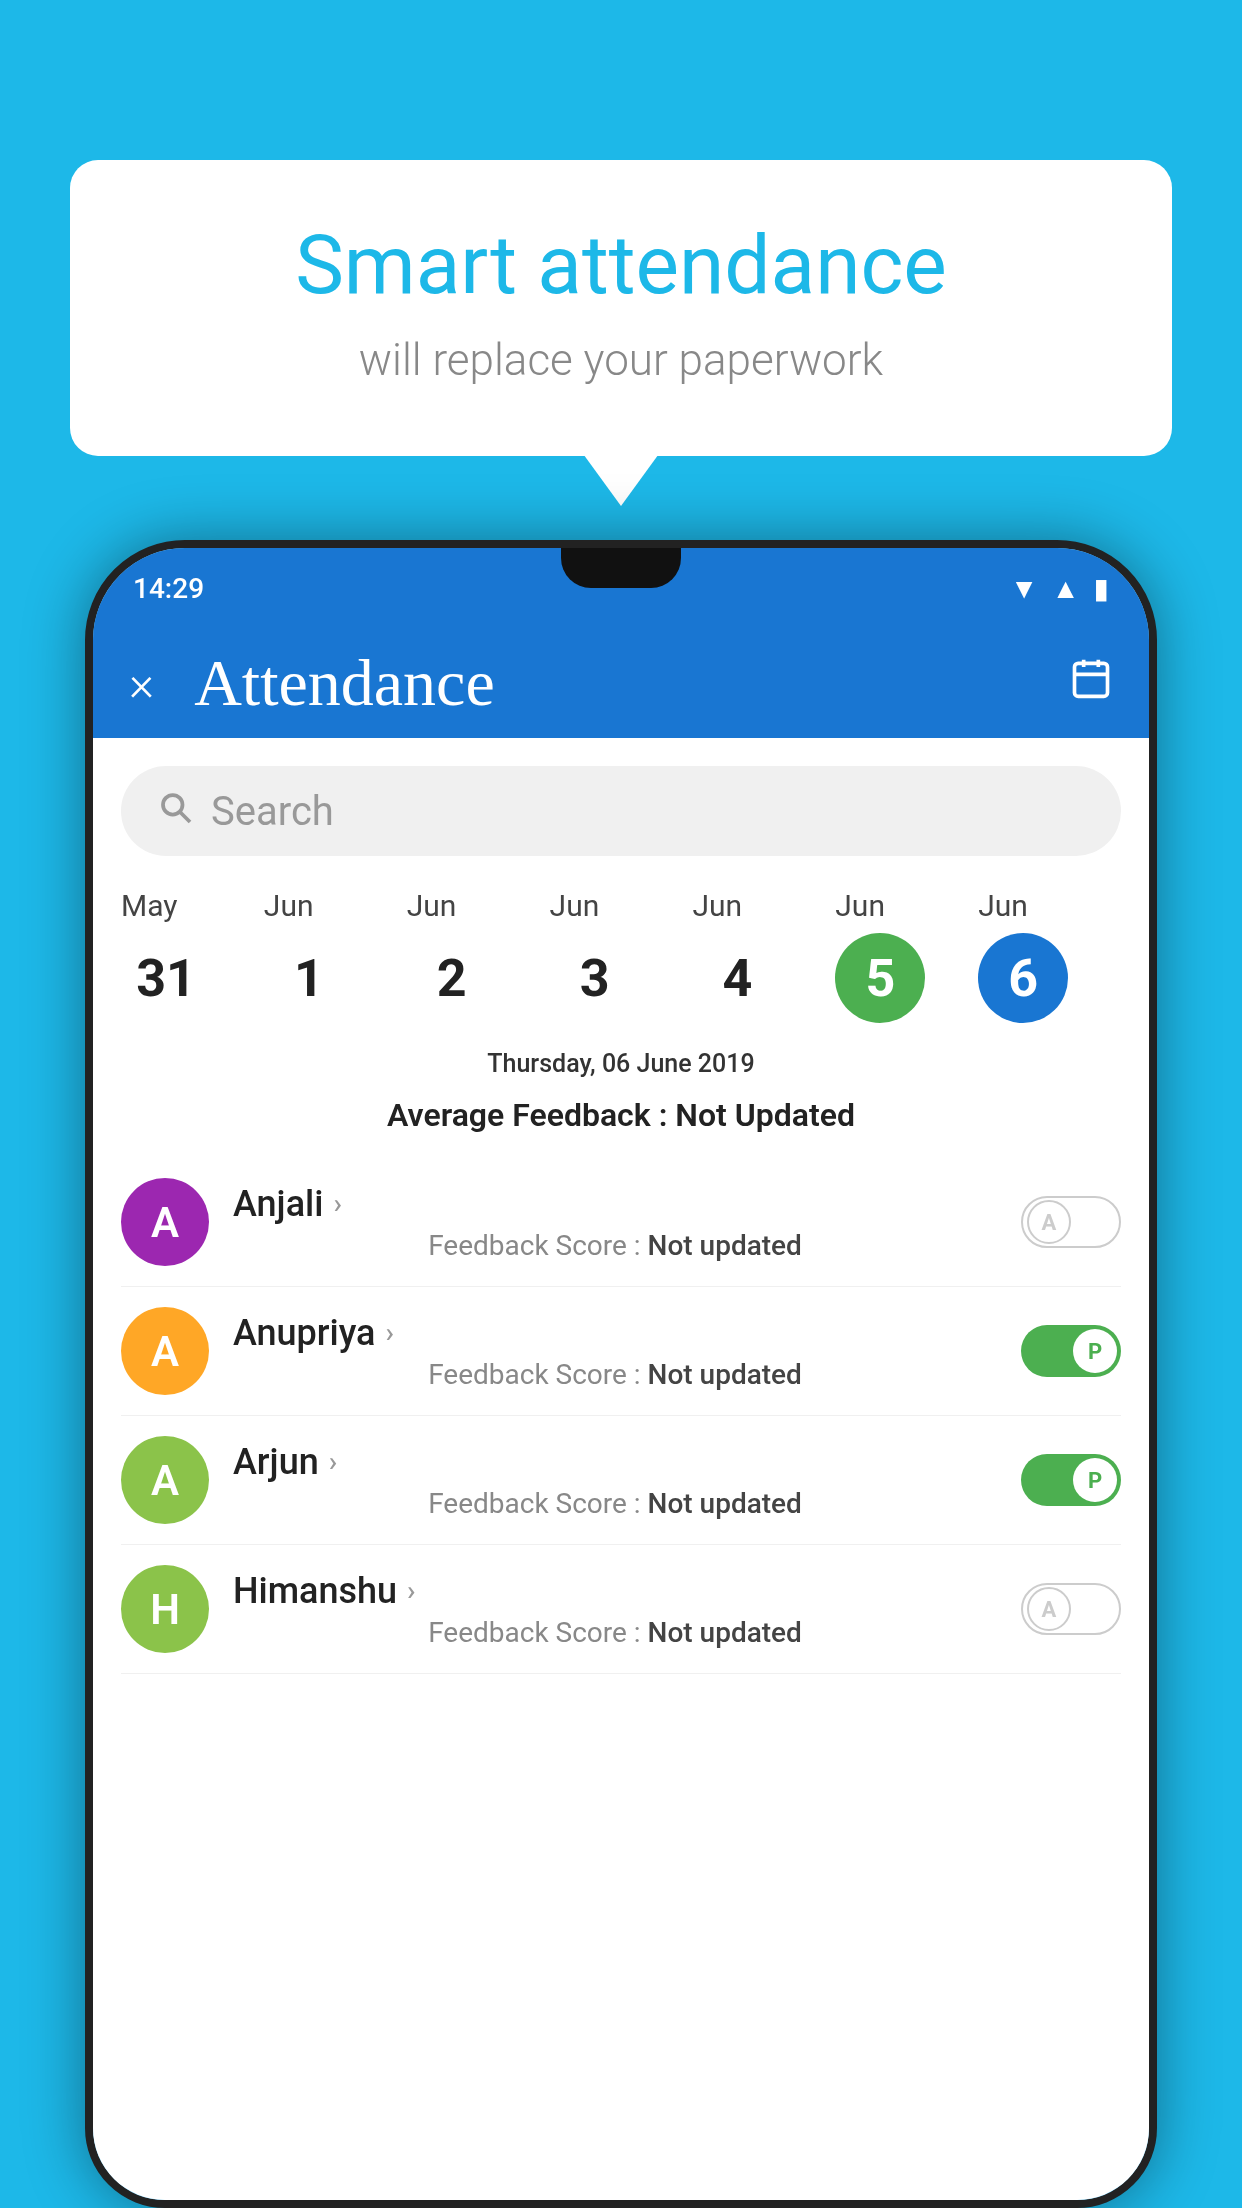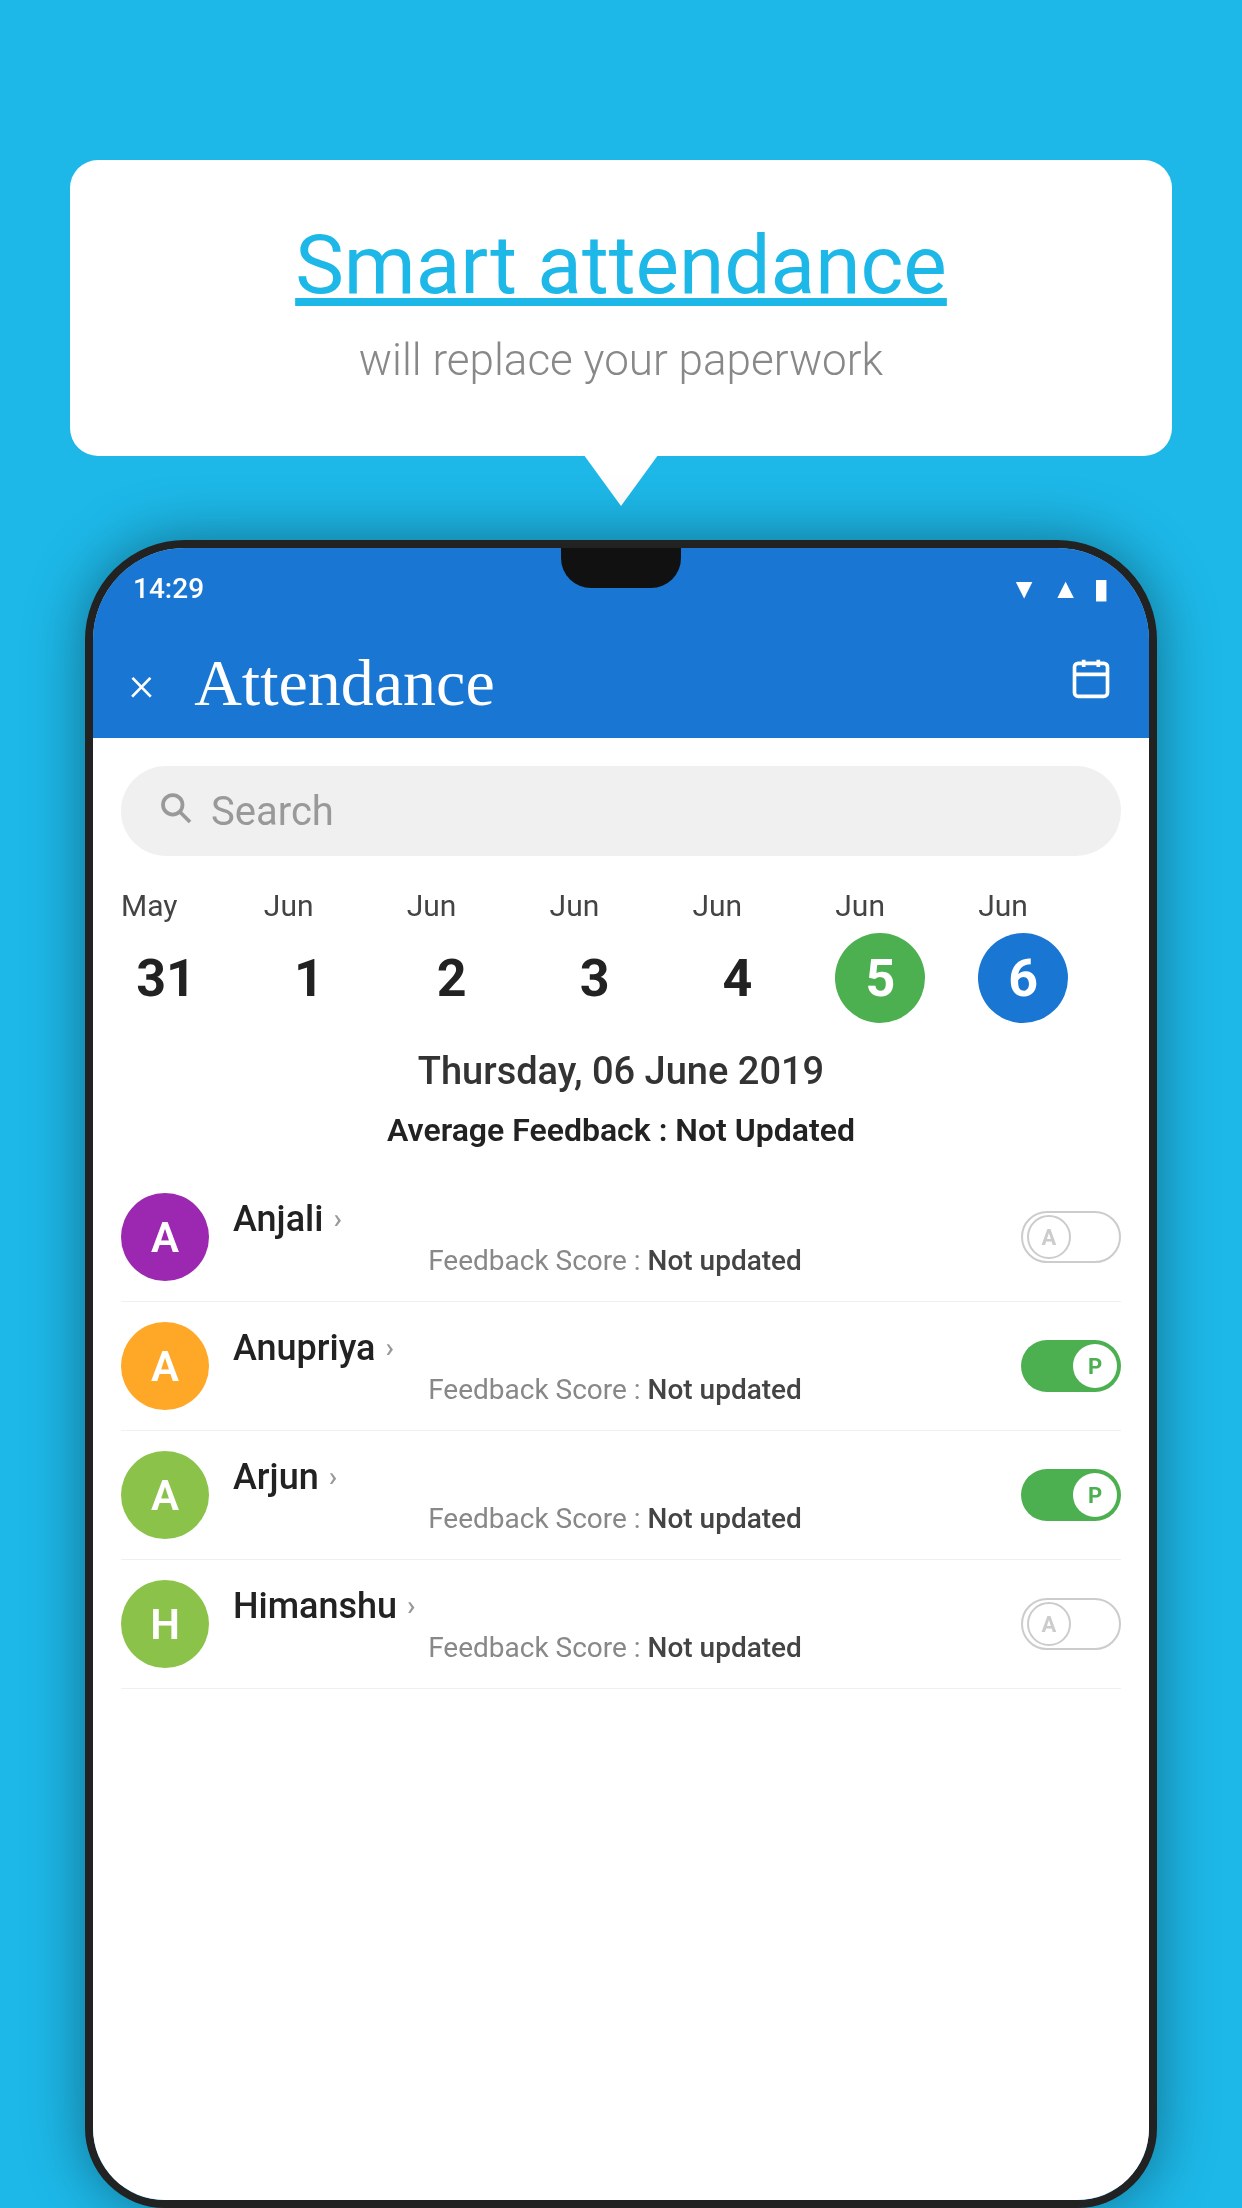--- a/index.html
+++ b/index.html
@@ -37,21 +37,20 @@
       border-right: 40px solid transparent;
       border-top: 55px solid #fff;
     }
 
     .bubble-title {
       font-size: 82px;
       color: #1DB8E8;
       font-weight: 400;
       line-height: 1.1;
       margin-bottom: 24px;
-      text-decoration: underline;
     }
 
     .bubble-subtitle {
       font-size: 44px;
       color: #888;
       font-weight: 300;
     }
 
     
     .phone-frame {
@@ -206,21 +205,21 @@
     }
 
     .cal-date.selected {
       background: #1976D2;
       color: #fff;
     }
 
     
     .date-label {
       text-align: center;
-      font-size: 38px;
+      font-size: 25px;
       color: #333;
       font-weight: 500;
       margin: 10px 16px 18px;
     }
 
     
     .add-topic-btn {
       display: block;
       margin: 0 auto 22px;
       width: 300px;

